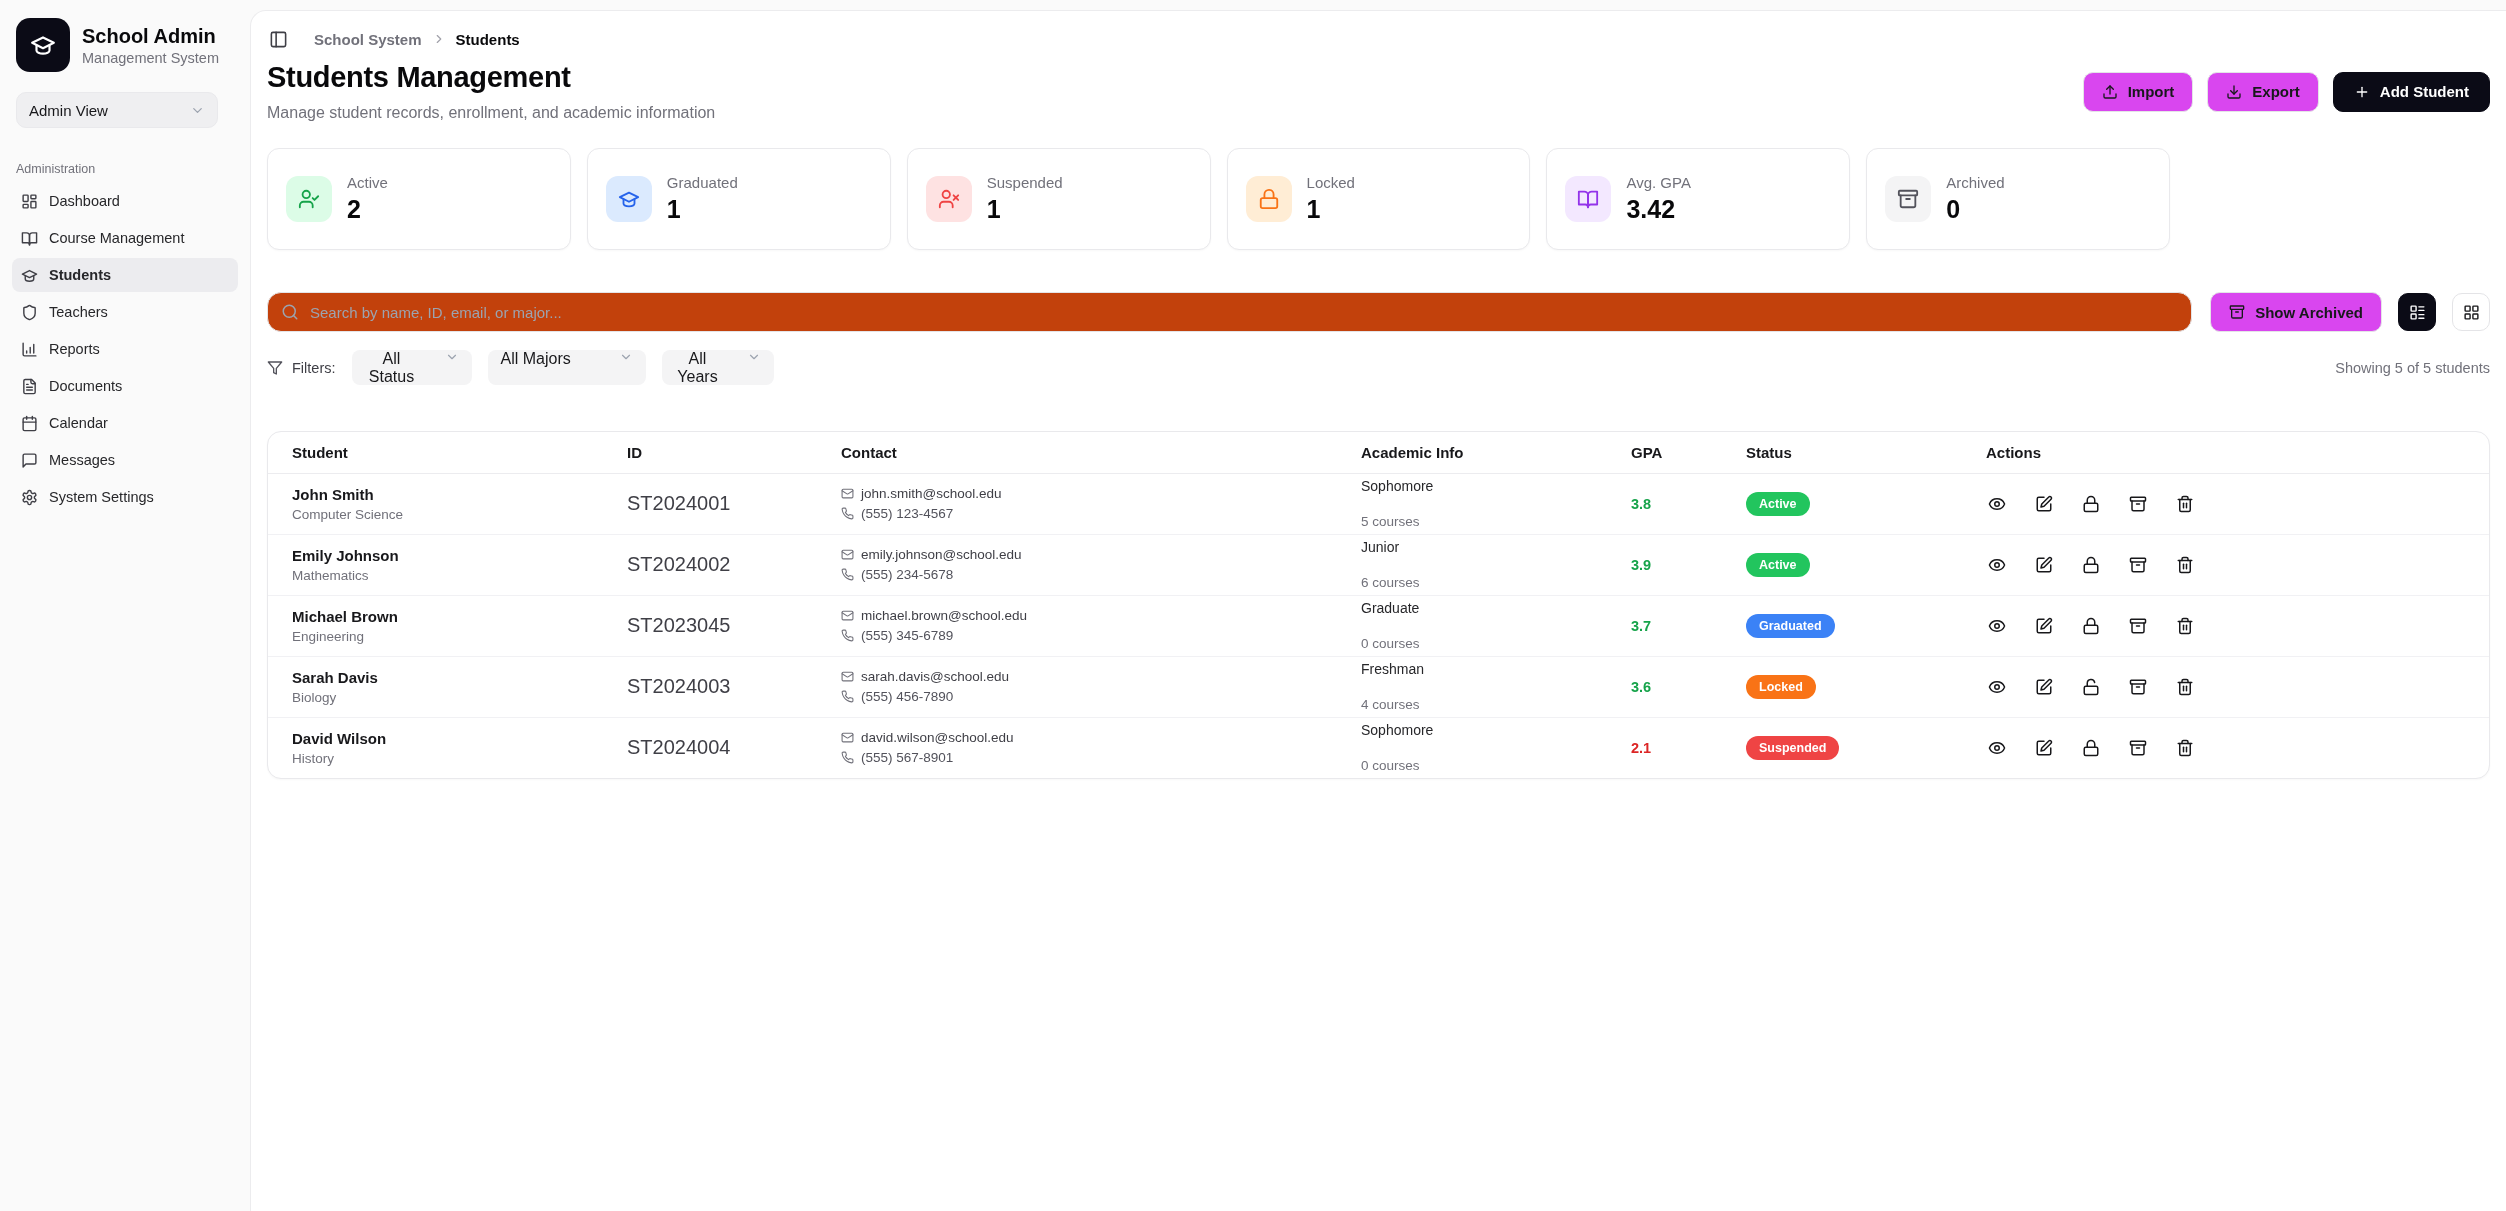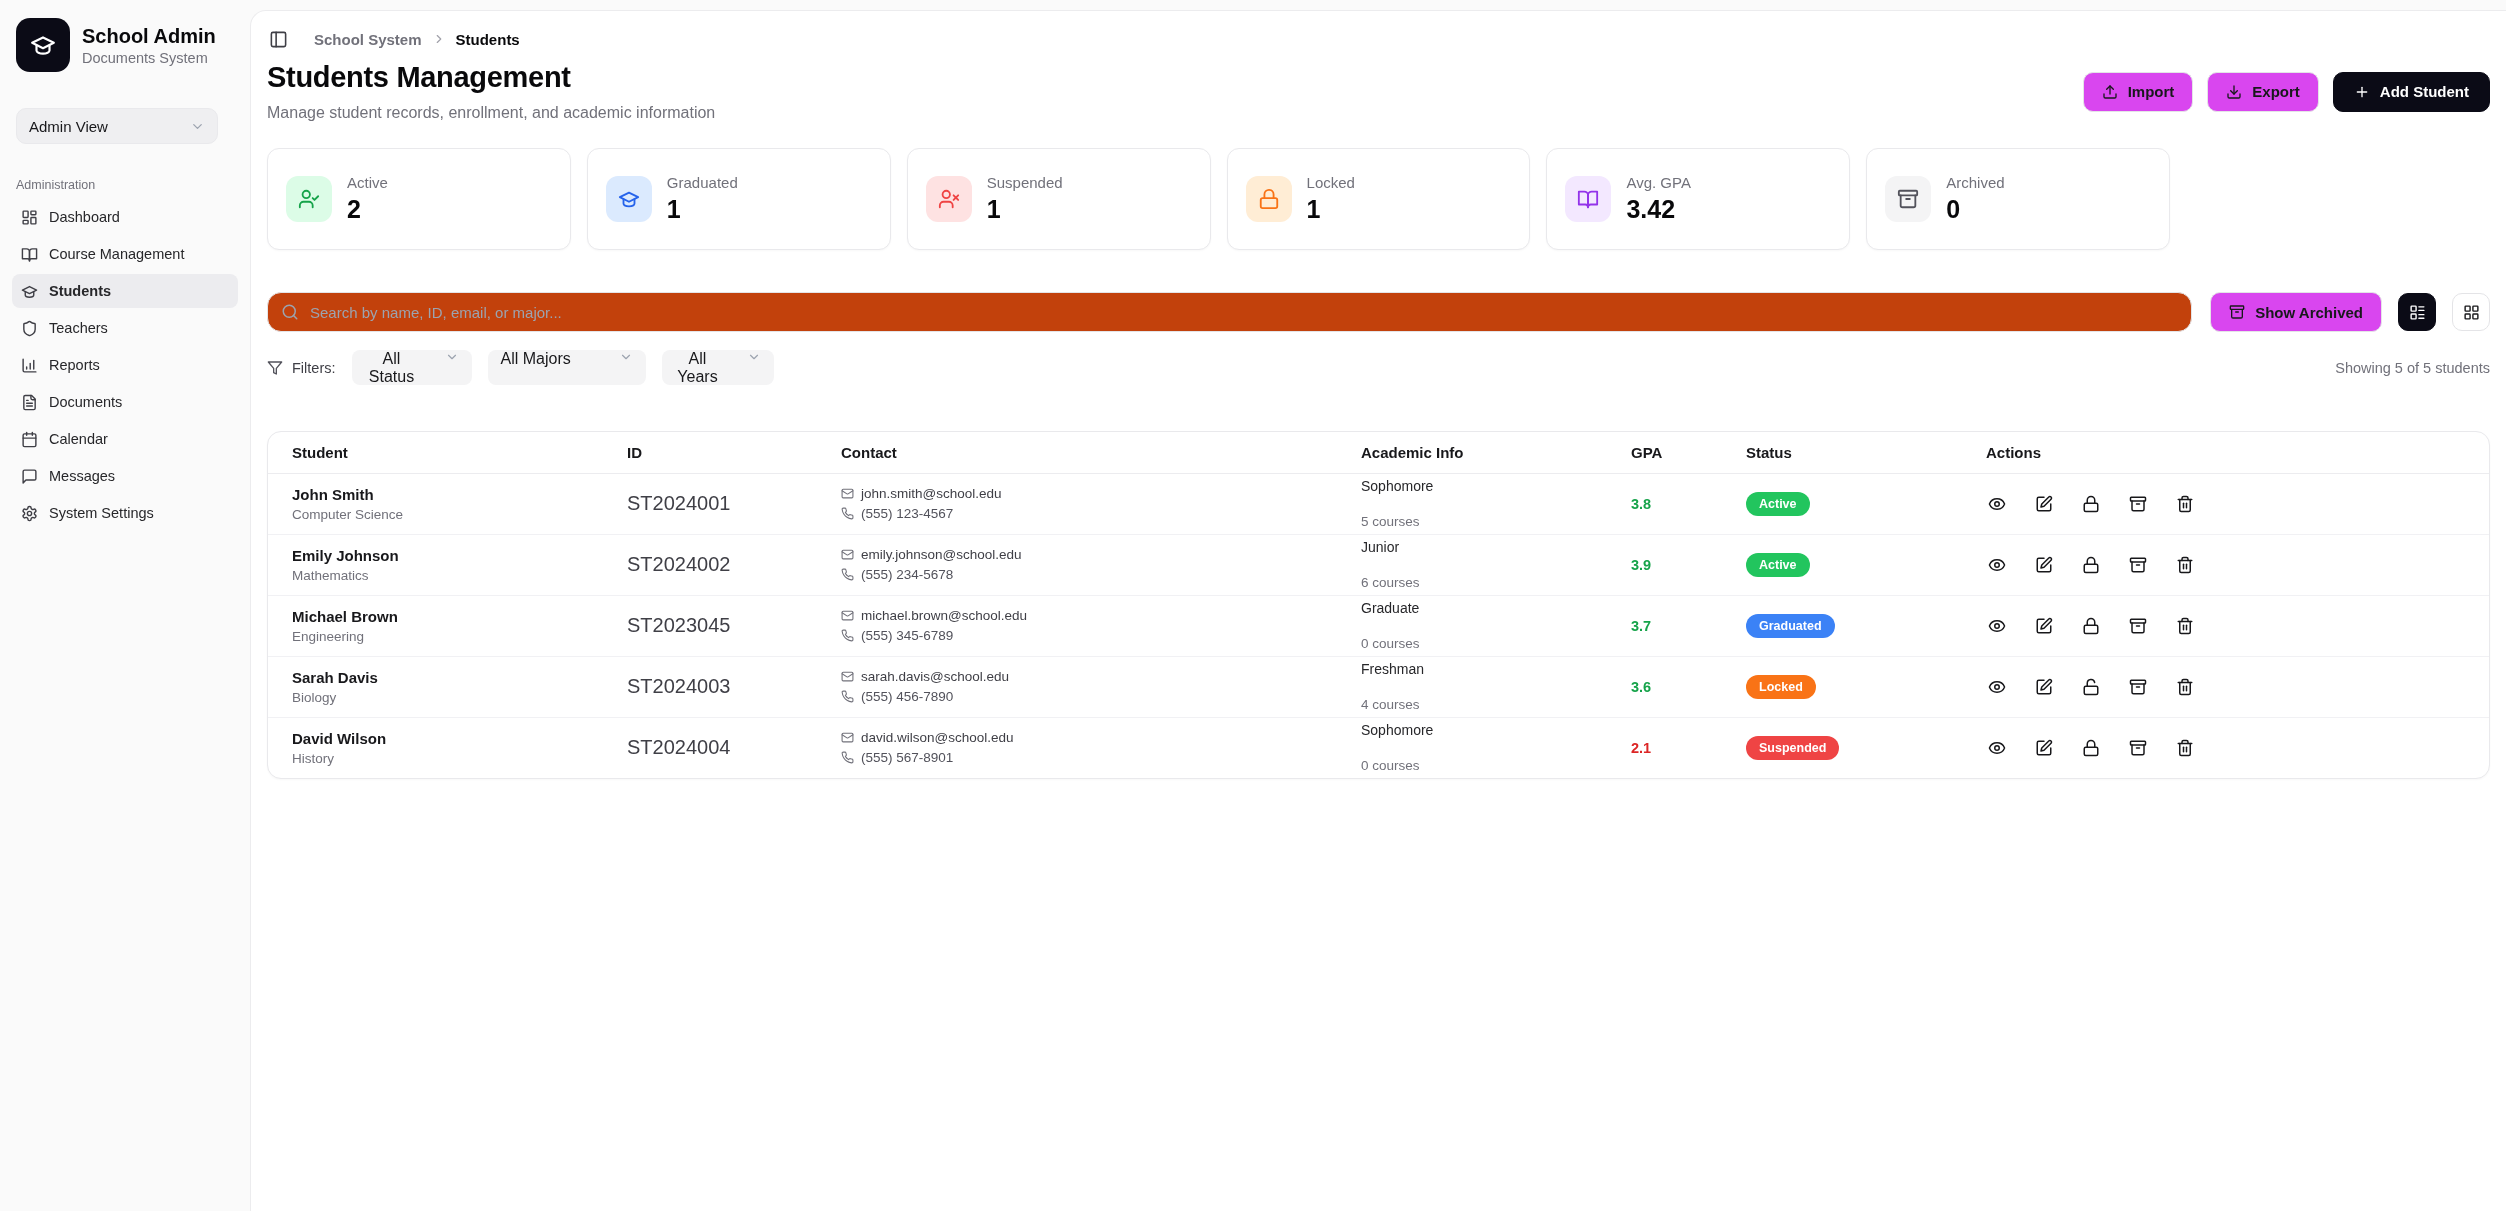--- a/index.html
+++ b/index.html
@@ -7,21 +7,21 @@
   body { font-family:"Liberation Sans", sans-serif; background:#fafafa; color:#18181b; position:relative; }
 
   .ic { fill:none; stroke:currentColor; stroke-width:2; stroke-linecap:round; stroke-linejoin:round; display:block; }
 
   
   .sidebar { position:absolute; left:0; top:0; width:250px; height:100%; background:#fafafa; padding:16px 12px; }
   .brand { display:flex; align-items:center; gap:12px; padding:2px 4px; }
   .brand-logo { width:54px; height:54px; background:#0b0b16; border-radius:14px; display:flex; align-items:center; justify-content:center; color:#fff; flex:0 0 auto; }
   .brand-title { font-size:20px; font-weight:bold; color:#09090b; line-height:1.2; }
   .brand-sub { font-size:14.5px; color:#71717a; margin-top:2px; }
-  .role-select { margin:34px 4px 0 4px; width:202px; height:36px; background:#efeff1; border:1px solid #e9e9ec; border-radius:10px; display:flex; align-items:center; justify-content:space-between; padding:0 12px; font-size:15px; color:#18181b; cursor:pointer; font-family:inherit; }
+  .role-select { margin:18px 4px 0 4px; width:202px; height:36px; background:#efeff1; border:1px solid #e9e9ec; border-radius:10px; display:flex; align-items:center; justify-content:space-between; padding:0 12px; font-size:15px; color:#18181b; cursor:pointer; font-family:inherit; }
   .role-select .chev { color:#9ca3af; }
   .side-section { margin:34px 4px 8px 4px; font-size:12.5px; color:#71717a; }
   .nav-item { display:flex; align-items:center; gap:11px; height:34px; padding:0 9px; border-radius:8px; font-size:14.5px; color:#27272a; margin-bottom:3px; cursor:pointer; }
   .nav-item .ic { width:17px; height:17px; color:#3f3f46; }
   .nav-item.active { background:#ececef; font-weight:bold; }
 
   
   .main { position:absolute; left:250px; top:10px; right:0; bottom:0; background:#fff; border:1px solid #ececee; border-right:none; border-bottom:none; border-top-left-radius:16px; padding:0 16px; }
 
   .crumb-row { display:flex; align-items:center; gap:14px; padding-top:14px; height:42px; }
@@ -236,21 +236,21 @@
 
 <aside class="sidebar">
   <div class="brand">
     <div class="brand-logo">
       <svg class="ic" style="width:26px;height:26px">
           <use href="#i-grad-cap"></use>
         </svg>
     </div>
     <div>
       <div class="brand-title">School Admin</div>
-      <div class="brand-sub">Documents System</div>
+      <div class="brand-sub">Management System</div>
     </div>
   </div>
 
   <button class="role-select">
     <span>Admin View</span>
     <span class="chev">
         <svg class="ic" style="width:15px;height:15px">
           <use href="#i-chevron-down"></use>
         </svg>
       </span>

